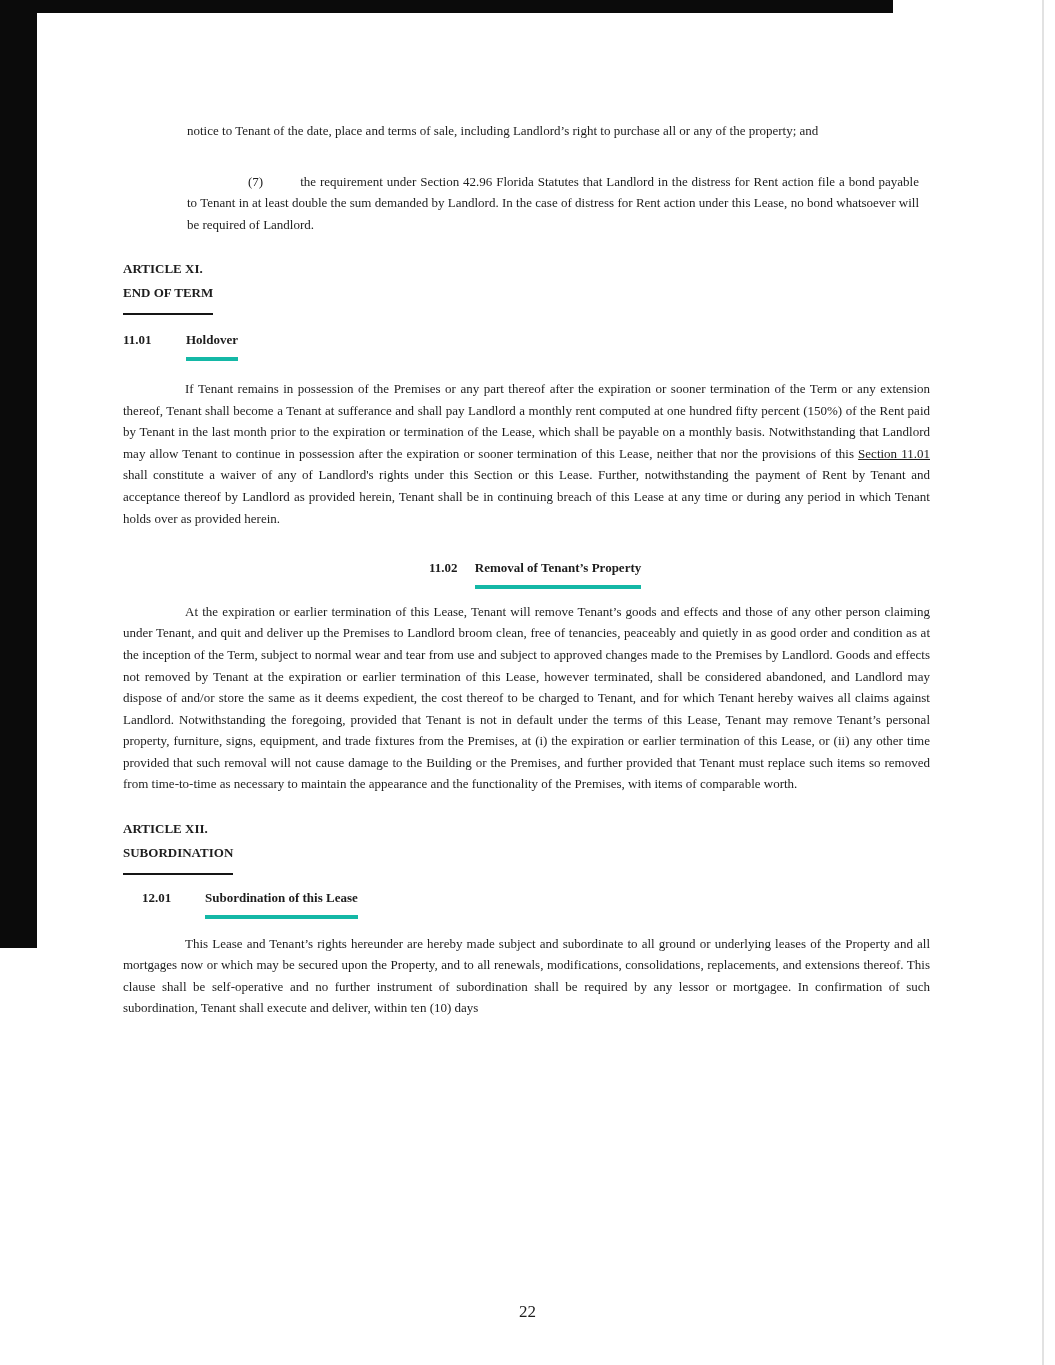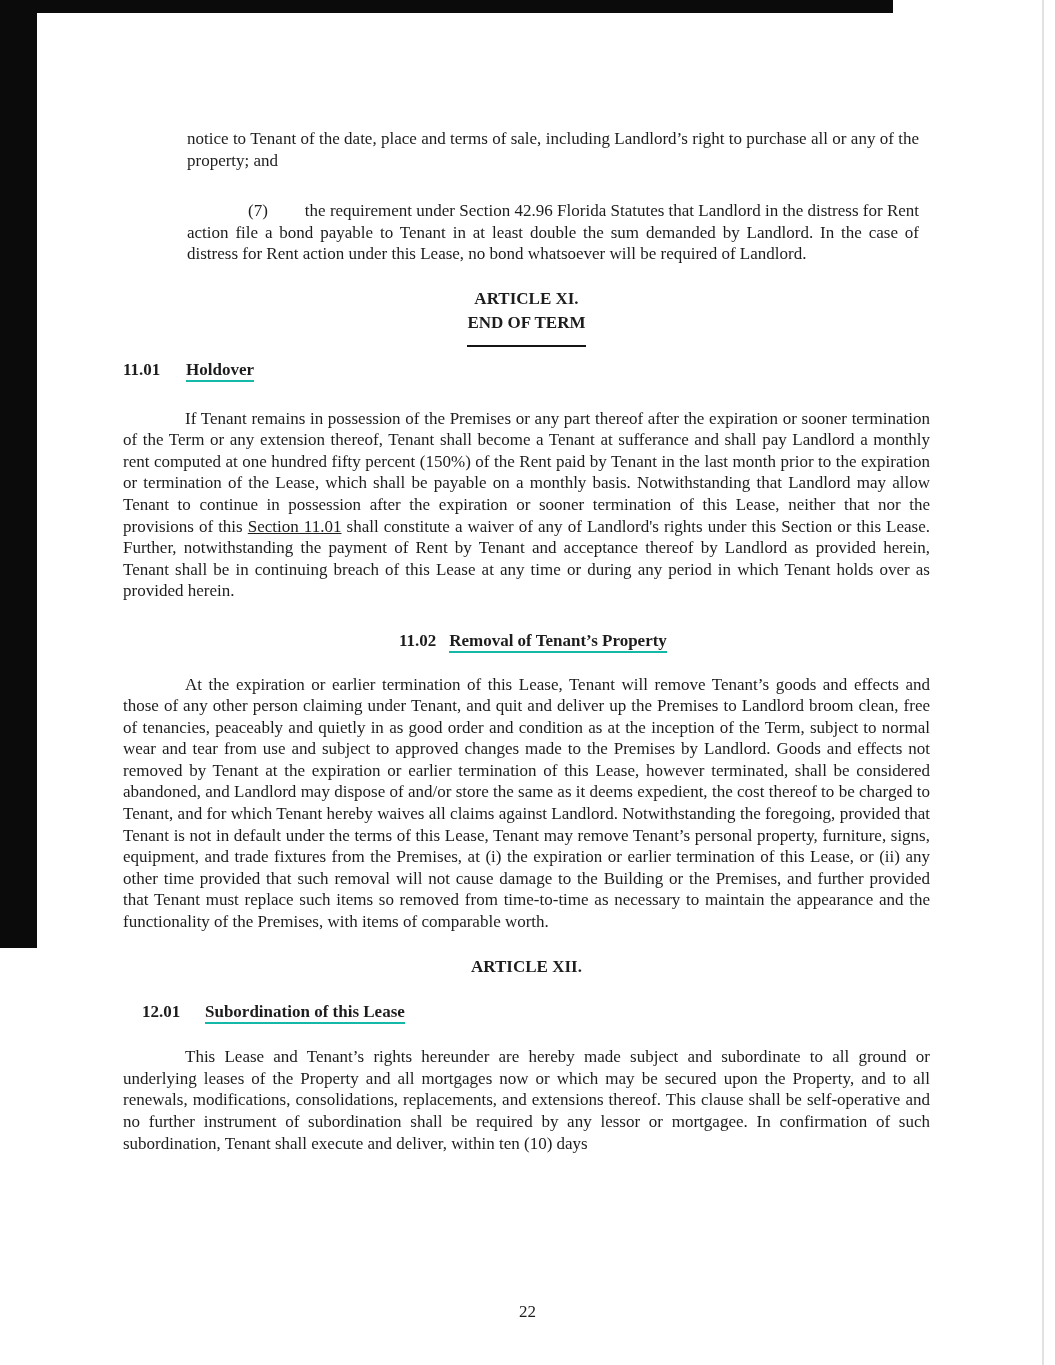--- a/index.html
+++ b/index.html
@@ -24,38 +24,38 @@
     width: 37px; height: 948px;
     background: #0b0b0b;
   }
   .scan-right-line {
     position: absolute; left: 1042px; top: 0;
     width: 2px; height: 1365px;
     background: #e2e2e2;
   }
   .content {
     position: absolute;
-    left: 123px; top: 16px;
+    left: 123px; top: 8px;
     width: 807px;
     padding-top: 112px;
-    font-size: 17px;
+    font-size: 13px;
     line-height: 21.6px;
     text-align: justify;
   }
   p { margin: 0; }
   .indent-block { margin-left: 64px; width: 732px; }
   .p-item7 { margin-top: 29px; text-indent: 61px; }
   .item7-gap { display: inline-block; width: 37px; }
-  .article-head { margin-top: 22px; text-align: center; font-weight: bold; line-height: 24px; }
+  .article-head { margin-top: 22px; text-align: left; font-weight: bold; line-height: 24px; }
   .article-sub .u-heavy { border-bottom: 2.5px solid #151515; padding-bottom: 13px; }
   .section-head { margin-top: 24px; font-weight: bold; text-align: left; }
   .section-head.sh2 { margin-top: 28px; text-align: center; }
   .section-head.sh3 { margin-top: 22px; margin-left: 19px; }
   .section-num { display: inline-block; width: 63px; }
-  .section-title-text { border-bottom: 2px solid #14b8a6; padding-bottom: 1px; }
+  .section-title-text { border-bottom: 4px solid #14b8a6; padding-bottom: 10px; }
   .body-para { margin-top: 27px; text-indent: 62px; }
   .body-para.bp2 { margin-top: 22px; }
   .body-para.bp3 { margin-top: 24px; }
   .inline-underline { text-decoration: underline; }
   .article-head.a12 { margin-top: 22px; }
   .page-number {
     position: absolute; left: 0; top: 1302px;
     width: 1055px; text-align: center;
     font-size: 17px;
   }
@@ -84,20 +84,21 @@
     <p class="section-head"><span class="section-num">11.01</span><span class="section-title-text">Holdover</span></p>
 
     <p class="body-para"><span>If Tenant remains in possession of the Premises or any part thereof after the expiration or sooner termination of the Term or any extension thereof, Tenant shall become a Tenant at sufferance and shall pay Landlord a monthly rent computed at one hundred fifty percent (150%) of the Rent paid by Tenant in the last month prior to the expiration or termination of the Lease, which shall be payable on a monthly basis. Notwithstanding that Landlord may allow Tenant to continue in possession after the expiration or sooner termination of this Lease, neither that nor the provisions of this </span><span class="inline-underline">Section 11.01</span><span> shall constitute a waiver of any of Landlord's rights under this Section or this Lease. Further, notwithstanding the payment of Rent by Tenant and acceptance thereof by Landlord as provided herein, Tenant shall be in continuing breach of this Lease at any time or during any period in which Tenant holds over as provided herein.</span></p>
 
     <p class="section-head sh2"><span class="section-num">11.02</span><span class="section-title-text">Removal of Tenant’s Property</span></p>
 
     <p class="body-para bp2">At the expiration or earlier termination of this Lease, Tenant will remove Tenant’s goods and effects and those of any other person claiming under Tenant, and quit and deliver up the Premises to Landlord broom clean, free of tenancies, peaceably and quietly in as good order and condition as at the inception of the Term, subject to normal wear and tear from use and subject to approved changes made to the Premises by Landlord. Goods and effects not removed by Tenant at the expiration or earlier termination of this Lease, however terminated, shall be considered abandoned, and Landlord may dispose of and/or store the same as it deems expedient, the cost thereof to be charged to Tenant, and for which Tenant hereby waives all claims against Landlord. Notwithstanding the foregoing, provided that Tenant is not in default under the terms of this Lease, Tenant may remove Tenant’s personal property, furniture, signs, equipment, and trade fixtures from the Premises, at (i) the expiration or earlier termination of this Lease, or (ii) any other time provided that such removal will not cause damage to the Building or the Premises, and further provided that Tenant must replace such items so removed from time-to-time as necessary to maintain the appearance and the functionality of the Premises, with items of comparable worth.</p>
 
     <div class="article-head a12">
       <div>ARTICLE XII.</div>
+      <div class="article-sub"><span class="u-heavy">SUBORDINATION</span></div>
     </div>
 
     <p class="section-head sh3"><span class="section-num">12.01</span><span class="section-title-text">Subordination of this Lease</span></p>
 
     <p class="body-para bp3">This Lease and Tenant’s rights hereunder are hereby made subject and subordinate to all ground or underlying leases of the Property and all mortgages now or which may be secured upon the Property, and to all renewals, modifications, consolidations, replacements, and extensions thereof. This clause shall be self-operative and no further instrument of subordination shall be required by any lessor or mortgagee. In confirmation of such subordination, Tenant shall execute and deliver, within ten (10) days</p>
 
   </div>
 
   <div class="page-number">22</div>
 

